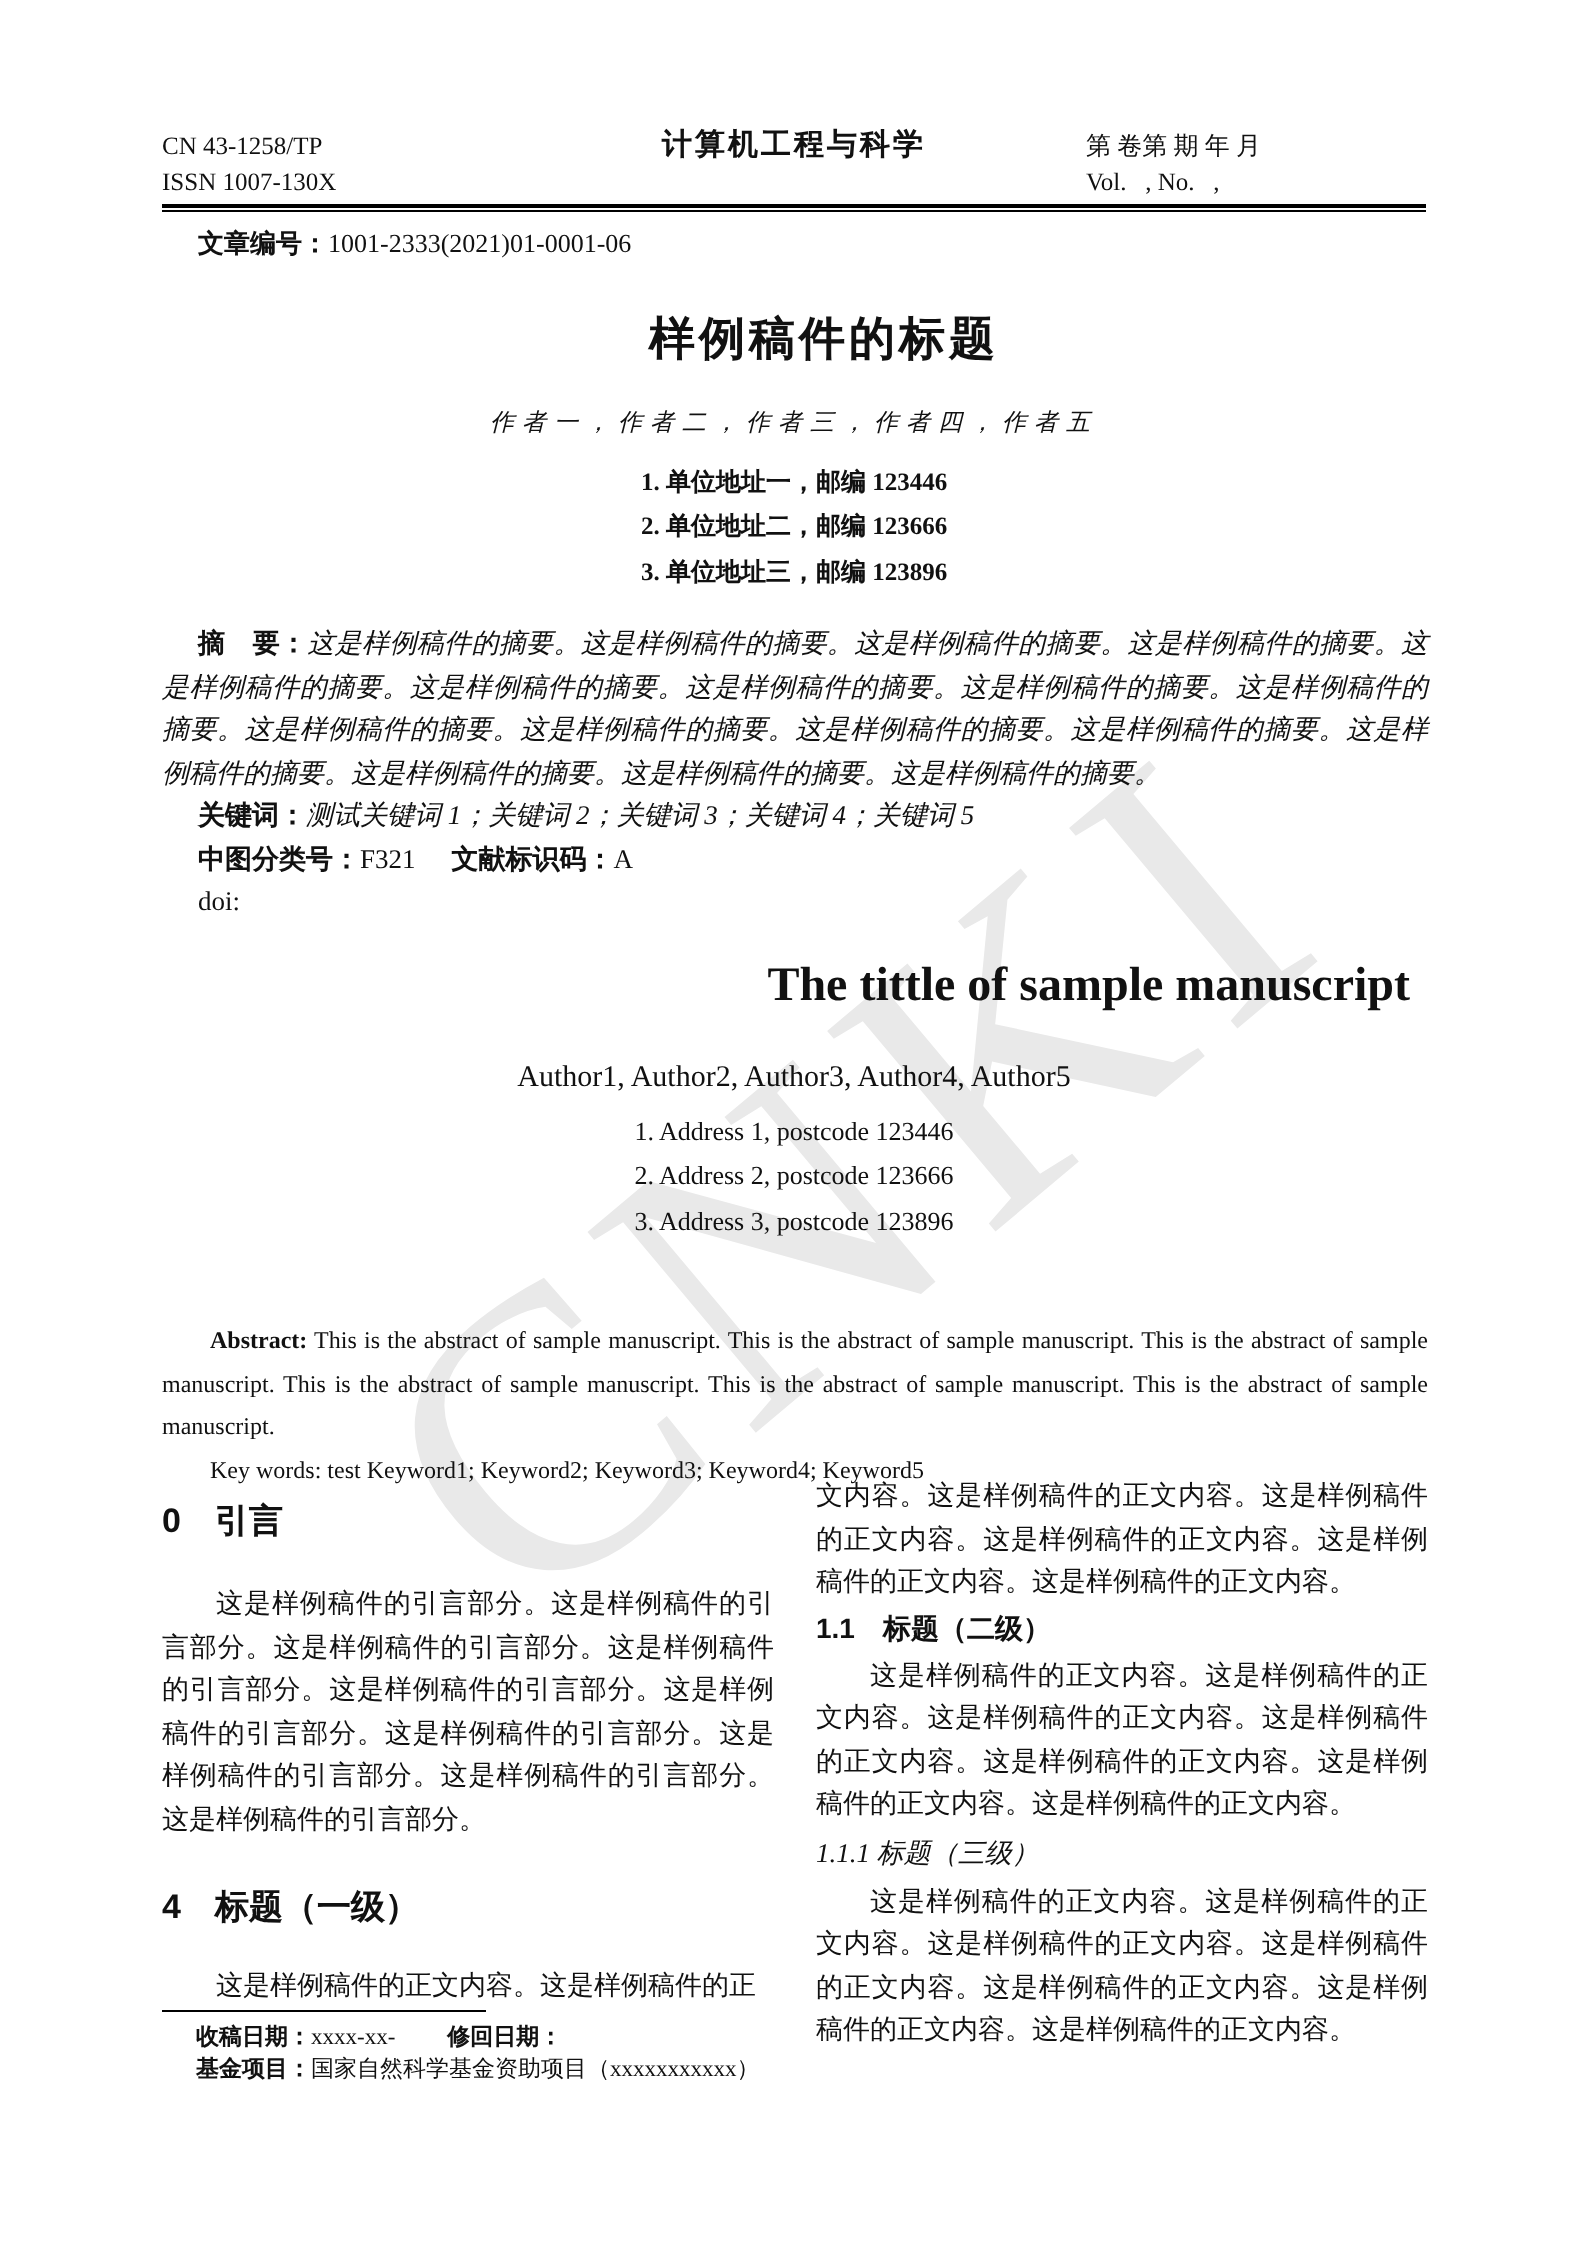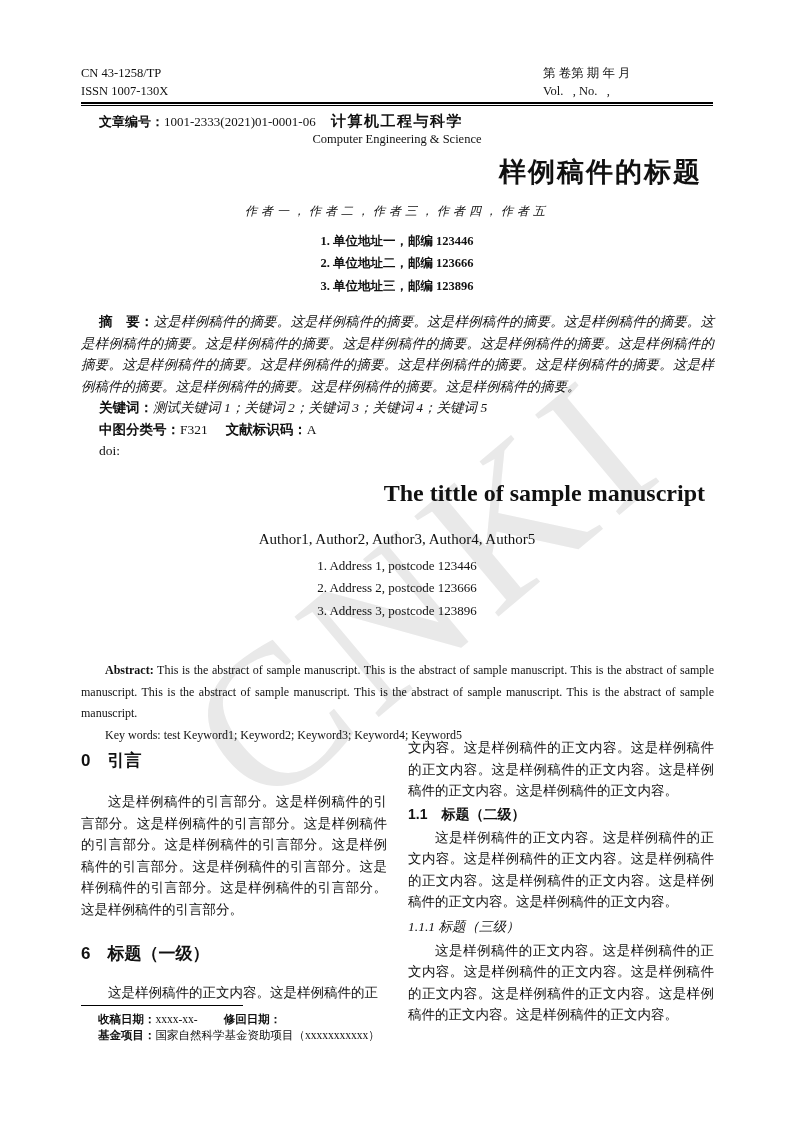--- a/index.html
+++ b/index.html
@@ -21,30 +21,30 @@
     transform:translate(-50%,-50%) rotate(-40deg);
     font-family:"Liberation Serif", serif; font-size:200px; letter-spacing:12px;
     color:#e9e9e9; white-space:nowrap; user-select:none;
   }
   .content { position:relative; z-index:1; }
 
   
   .jheader { position:absolute; left:81px; width:632px; top:64px; display:flex; justify-content:space-between; }
   .jheader .hcol { font-size:12.5px; line-height:18px; }
   .jheader .hcol.left  { text-align:left; width:170px; }
-  .jheader .hcol.mid   { text-align:center; flex:1;margin-top:48px; }
+  .jheader .hcol.mid   { text-align:center; flex:1; }
   .jheader .hcol.right { text-align:left; width:170px; }
   .journal-cn { font-size:15px; letter-spacing:1.5px; line-height:18px; }
   .double-rule { position:absolute; left:81px; width:632px; top:102px; height:4px;
                  border-top:2px solid #000; border-bottom:1px solid #000; }
 
   .article-id { position:absolute; left:99px; top:113px; font-size:13px; }
   .article-id .hei { font-size:13px; }
 
-  .cn-title   { position:absolute; left:70px; width:632px; top:154px; font-size:27px; letter-spacing:2px;text-align:right; }
+  .cn-title   { position:absolute; left:96px; width:632px; top:154px; font-size:23px; letter-spacing:2px; }
   .cn-authors { position:absolute; left:81px; width:632px; top:203px; font-size:12px; letter-spacing:4px; }
   .cn-affils  { position:absolute; left:81px; width:632px; top:230px; font-size:12.5px; line-height:22.3px;font-weight:bold; }
 
   .cn-abs-block { position:absolute; left:81px; width:633px; top:311px; font-size:13.5px; line-height:21.5px; }
   .indent { text-indent:18px; }
   .p-indent { text-indent:27px; }
   .cn-abs-block .lbl { font-family:"Liberation Sans", sans-serif; font-weight:bold; font-style:normal; }
   .gap-r { margin-right:18px;margin-top:12px; }
 
   .en-title   { position:absolute; left:73px; width:632px; top:480px; font-size:24px; font-weight:bold;text-align:right; }
@@ -78,21 +78,20 @@
 
   <div class="content">
 
     <div class="jheader">
       <div class="hcol left">
         <div>CN 43-1258/TP</div>
         <div>ISSN 1007-130X</div>
       </div>
       <div class="hcol mid">
         <div class="hei journal-cn">计算机工程与科学</div>
-        <div>Computer Engineering &amp; Science</div>
       </div>
       <div class="hcol right">
         <div>第 卷第 期 年 月</div>
         <div>Vol.&nbsp;&nbsp;&nbsp;, No.&nbsp;&nbsp;&nbsp;,</div>
       </div>
     </div>
     <div class="double-rule"></div>
 
     <div class="article-id">
       <span class="hei">文章编号：</span><span class="serif">1001-2333(2021)01-0001-06</span>
@@ -123,21 +122,21 @@
 
     <div class="en-abs-block">
       <p class="just en-indent"><span class="lbl hei serif" style="font-family:'Liberation Serif',serif;font-weight:bold;">Abstract:</span><span> This is the abstract of sample manuscript. This is the abstract of sample manuscript. This is the abstract of sample manuscript. This is the abstract of sample manuscript. This is the abstract of sample manuscript. This is the abstract of sample manuscript.</span></p>
       <p class="en-indent"><span style="font-family:'Liberation Serif',serif;font-weight:normal;text-align:center;">Key words:</span><span> test Keyword1; Keyword2; Keyword3; Keyword4; Keyword5</span></p>
     </div>
 
     <div class="columns">
       <div class="col">
         <div class="h1x h1-first">0　引言</div>
         <p class="just p-indent">这是样例稿件的引言部分。这是样例稿件的引言部分。这是样例稿件的引言部分。这是样例稿件的引言部分。这是样例稿件的引言部分。这是样例稿件的引言部分。这是样例稿件的引言部分。这是样例稿件的引言部分。这是样例稿件的引言部分。这是样例稿件的引言部分。</p>
-        <div class="h1x h1-next">6　标题（一级）</div>
+        <div class="h1x h1-next">4　标题（一级）</div>
         <p class="just p-indent">这是样例稿件的正文内容。这是样例稿件的正</p>
       </div>
       <div class="col">
         <p class="just">文内容。这是样例稿件的正文内容。这是样例稿件的正文内容。这是样例稿件的正文内容。这是样例稿件的正文内容。这是样例稿件的正文内容。</p>
         <div class="h2x">1.1　标题（二级）</div>
         <p class="just p-indent">这是样例稿件的正文内容。这是样例稿件的正文内容。这是样例稿件的正文内容。这是样例稿件的正文内容。这是样例稿件的正文内容。这是样例稿件的正文内容。这是样例稿件的正文内容。</p>
         <div class="h3x">1.1.1 标题（三级）</div>
         <p class="just p-indent">这是样例稿件的正文内容。这是样例稿件的正文内容。这是样例稿件的正文内容。这是样例稿件的正文内容。这是样例稿件的正文内容。这是样例稿件的正文内容。这是样例稿件的正文内容。</p>
       </div>
     </div>

